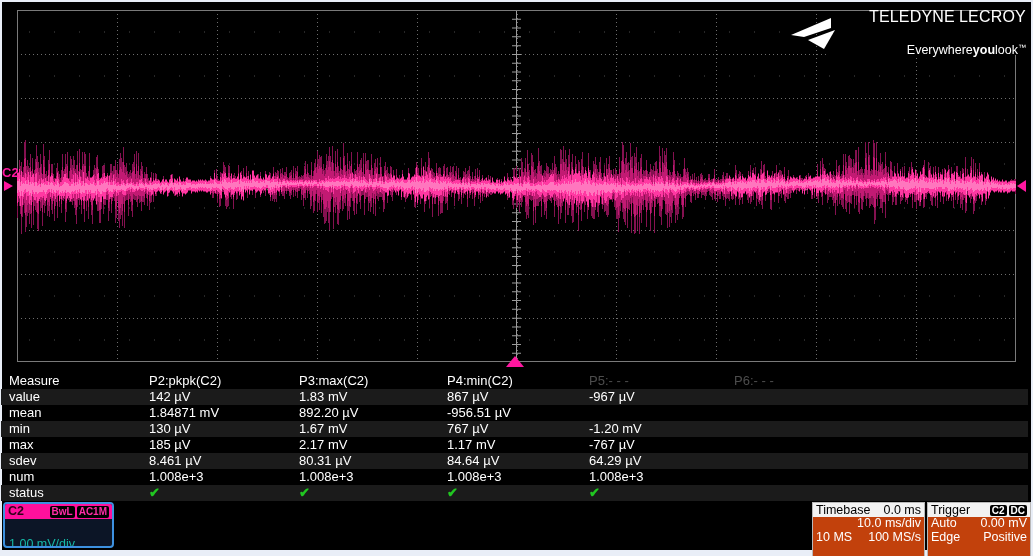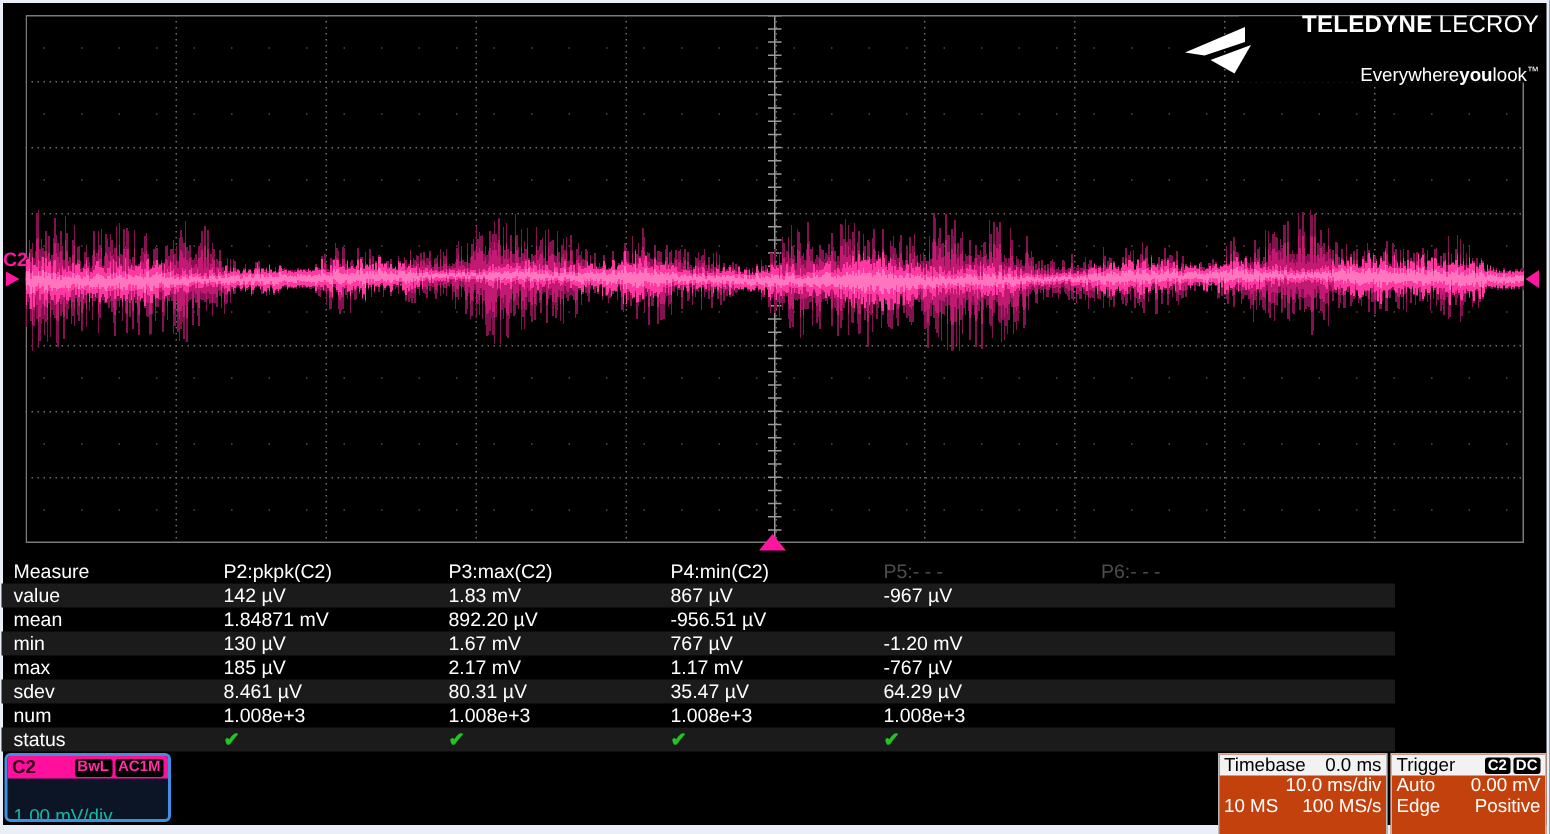--- a/index.html
+++ b/index.html
@@ -37,34 +37,34 @@
     border-bottom:11px solid #ff16a0;
   }
   
   .logo{
     position:absolute;left:826px;top:11px;width:200px;height:44px;
     background:#000;display:flex;align-items:center;justify-content:flex-end;gap:7px;
   }
   .logo-mark svg{display:block;}
   .logo-text{color:#fff;text-align:right;line-height:1;}
   .brand{font-size:16px;letter-spacing:.2px;white-space:nowrap;}
-  .brand .b{font-weight:bold;margin-left:25px;}
+  .brand .b{font-weight:normal;margin-left:25px;}
   .brand .l{margin-left:4px;}
   .tagline{font-size:12.5px;margin-top:19px;white-space:nowrap;}
   .tagline .b{font-weight:bold;}
   .tagline .tm{font-size:8px;vertical-align:top;}
   
   .mtable{position:absolute;left:1px;top:373px;width:1033px;font-size:13px;color:#fff;}
   .trow{
     display:grid;
     grid-template-columns:140px 150px 148px 142px 145px 146px auto;
     padding-left:8px;height:16px;line-height:16px;
     white-space:nowrap;
   }
-  .trow.stripe{background:#1b1b1b;width:929px;}
+  .trow.stripe{background:#1b1b1b;width:1027px;}
   .tcell{overflow:hidden;}
   .thead .tcell{color:#fff;}
   .thead .dim{color:#4d4d4d;}
   .check{color:#21c621;font-weight:bold;font-size:13px;}
   
   .ch-box{
     position:absolute;left:3px;top:502px;width:111px;height:46px;
     border:2px solid #3d91e0;border-radius:4px;background:#0c1526;
     font-size:12.5px;overflow:hidden;
   }
@@ -199,21 +199,21 @@
         <span class="tcell">2.17 mV</span>
         <span class="tcell">1.17 mV</span>
         <span class="tcell">-767 µV</span>
         <span class="tcell"></span>
         <span class="tcell"></span>
       </div>
       <div class="trow stripe">
         <span class="tcell">sdev</span>
         <span class="tcell">8.461 µV</span>
         <span class="tcell">80.31 µV</span>
-        <span class="tcell">35.47 µV</span>
+        <span class="tcell">84.64 µV</span>
         <span class="tcell">64.29 µV</span>
         <span class="tcell"></span>
         <span class="tcell"></span>
       </div>
       <div class="trow">
         <span class="tcell">num</span>
         <span class="tcell">1.008e+3</span>
         <span class="tcell">1.008e+3</span>
         <span class="tcell">1.008e+3</span>
         <span class="tcell">1.008e+3</span>

